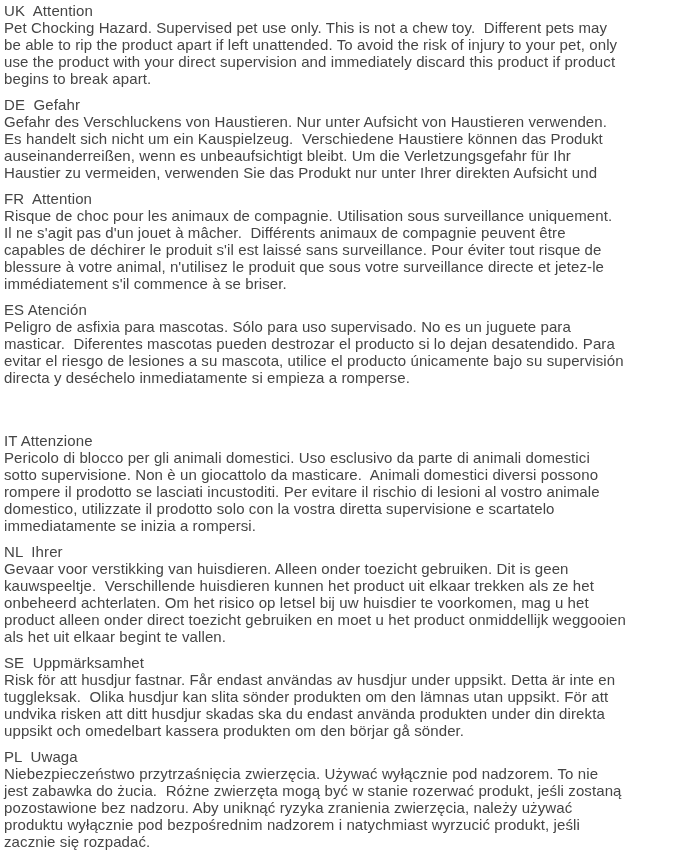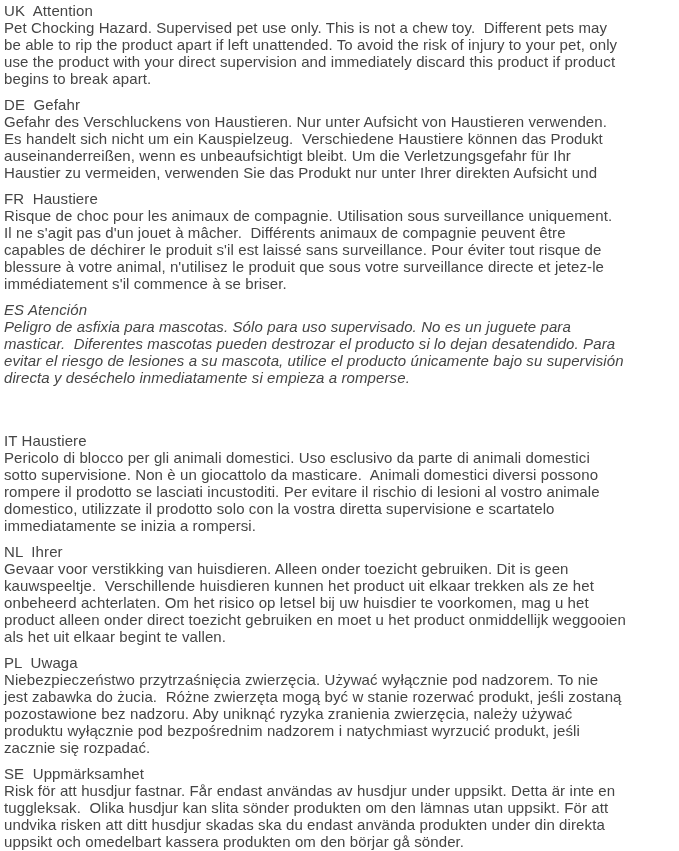--- a/index.html
+++ b/index.html
@@ -19,21 +19,20 @@
   .doc {
     padding: 2px 4px 0 4px;
     box-sizing: border-box;
     width: 679px;
   }
   .warning-section {
     margin: 0 0 9px 0;
   }
   .warning-section.gap-large {
     margin-bottom: 46px;
-    font-style: italic;
   }
   .section-heading,
   .section-body {
     white-space: pre-wrap;
     font-weight: 400;
     letter-spacing: 0.1px;
   }
 </style>
 </head>
 <body>
@@ -50,64 +49,64 @@
 
   <div class="warning-section">
     <div class="section-heading">DE  Gefahr</div>
     <div class="section-body">Gefahr des Verschluckens von Haustieren. Nur unter Aufsicht von Haustieren verwenden.
 Es handelt sich nicht um ein Kauspielzeug.  Verschiedene Haustiere können das Produkt
 auseinanderreißen, wenn es unbeaufsichtigt bleibt. Um die Verletzungsgefahr für Ihr
 Haustier zu vermeiden, verwenden Sie das Produkt nur unter Ihrer direkten Aufsicht und</div>
   </div>
 
   <div class="warning-section">
-    <div class="section-heading">FR  Haustiere</div>
+    <div class="section-heading">FR  Attention</div>
     <div class="section-body">Risque de choc pour les animaux de compagnie. Utilisation sous surveillance uniquement.
 Il ne s'agit pas d'un jouet à mâcher.  Différents animaux de compagnie peuvent être
 capables de déchirer le produit s'il est laissé sans surveillance. Pour éviter tout risque de
 blessure à votre animal, n'utilisez le produit que sous votre surveillance directe et jetez-le
 immédiatement s'il commence à se briser.</div>
   </div>
 
   <div class="warning-section gap-large">
     <div class="section-heading">ES Atención</div>
     <div class="section-body">Peligro de asfixia para mascotas. Sólo para uso supervisado. No es un juguete para
 masticar.  Diferentes mascotas pueden destrozar el producto si lo dejan desatendido. Para
 evitar el riesgo de lesiones a su mascota, utilice el producto únicamente bajo su supervisión
 directa y deséchelo inmediatamente si empieza a romperse.</div>
   </div>
 
   <div class="warning-section">
-    <div class="section-heading">IT Haustiere</div>
+    <div class="section-heading">IT Attenzione</div>
     <div class="section-body">Pericolo di blocco per gli animali domestici. Uso esclusivo da parte di animali domestici
 sotto supervisione. Non è un giocattolo da masticare.  Animali domestici diversi possono
 rompere il prodotto se lasciati incustoditi. Per evitare il rischio di lesioni al vostro animale
 domestico, utilizzate il prodotto solo con la vostra diretta supervisione e scartatelo
 immediatamente se inizia a rompersi.</div>
   </div>
 
   <div class="warning-section">
     <div class="section-heading">NL  Ihrer</div>
     <div class="section-body">Gevaar voor verstikking van huisdieren. Alleen onder toezicht gebruiken. Dit is geen
 kauwspeeltje.  Verschillende huisdieren kunnen het product uit elkaar trekken als ze het
 onbeheerd achterlaten. Om het risico op letsel bij uw huisdier te voorkomen, mag u het
 product alleen onder direct toezicht gebruiken en moet u het product onmiddellijk weggooien
 als het uit elkaar begint te vallen.</div>
   </div>
 
   <div class="warning-section">
+    <div class="section-heading">SE  Uppmärksamhet</div>
+    <div class="section-body">Risk för att husdjur fastnar. Får endast användas av husdjur under uppsikt. Detta är inte en
+tuggleksak.  Olika husdjur kan slita sönder produkten om den lämnas utan uppsikt. För att
+undvika risken att ditt husdjur skadas ska du endast använda produkten under din direkta
+uppsikt och omedelbart kassera produkten om den börjar gå sönder.</div>
+  </div>
+
+  <div class="warning-section">
     <div class="section-heading">PL  Uwaga</div>
     <div class="section-body">Niebezpieczeństwo przytrzaśnięcia zwierzęcia. Używać wyłącznie pod nadzorem. To nie
 jest zabawka do żucia.  Różne zwierzęta mogą być w stanie rozerwać produkt, jeśli zostaną
 pozostawione bez nadzoru. Aby uniknąć ryzyka zranienia zwierzęcia, należy używać
 produktu wyłącznie pod bezpośrednim nadzorem i natychmiast wyrzucić produkt, jeśli
 zacznie się rozpadać.</div>
   </div>
 
-  <div class="warning-section">
-    <div class="section-heading">SE  Uppmärksamhet</div>
-    <div class="section-body">Risk för att husdjur fastnar. Får endast användas av husdjur under uppsikt. Detta är inte en
-tuggleksak.  Olika husdjur kan slita sönder produkten om den lämnas utan uppsikt. För att
-undvika risken att ditt husdjur skadas ska du endast använda produkten under din direkta
-uppsikt och omedelbart kassera produkten om den börjar gå sönder.</div>
-  </div>
-
 </div>
 
 </body></html>

